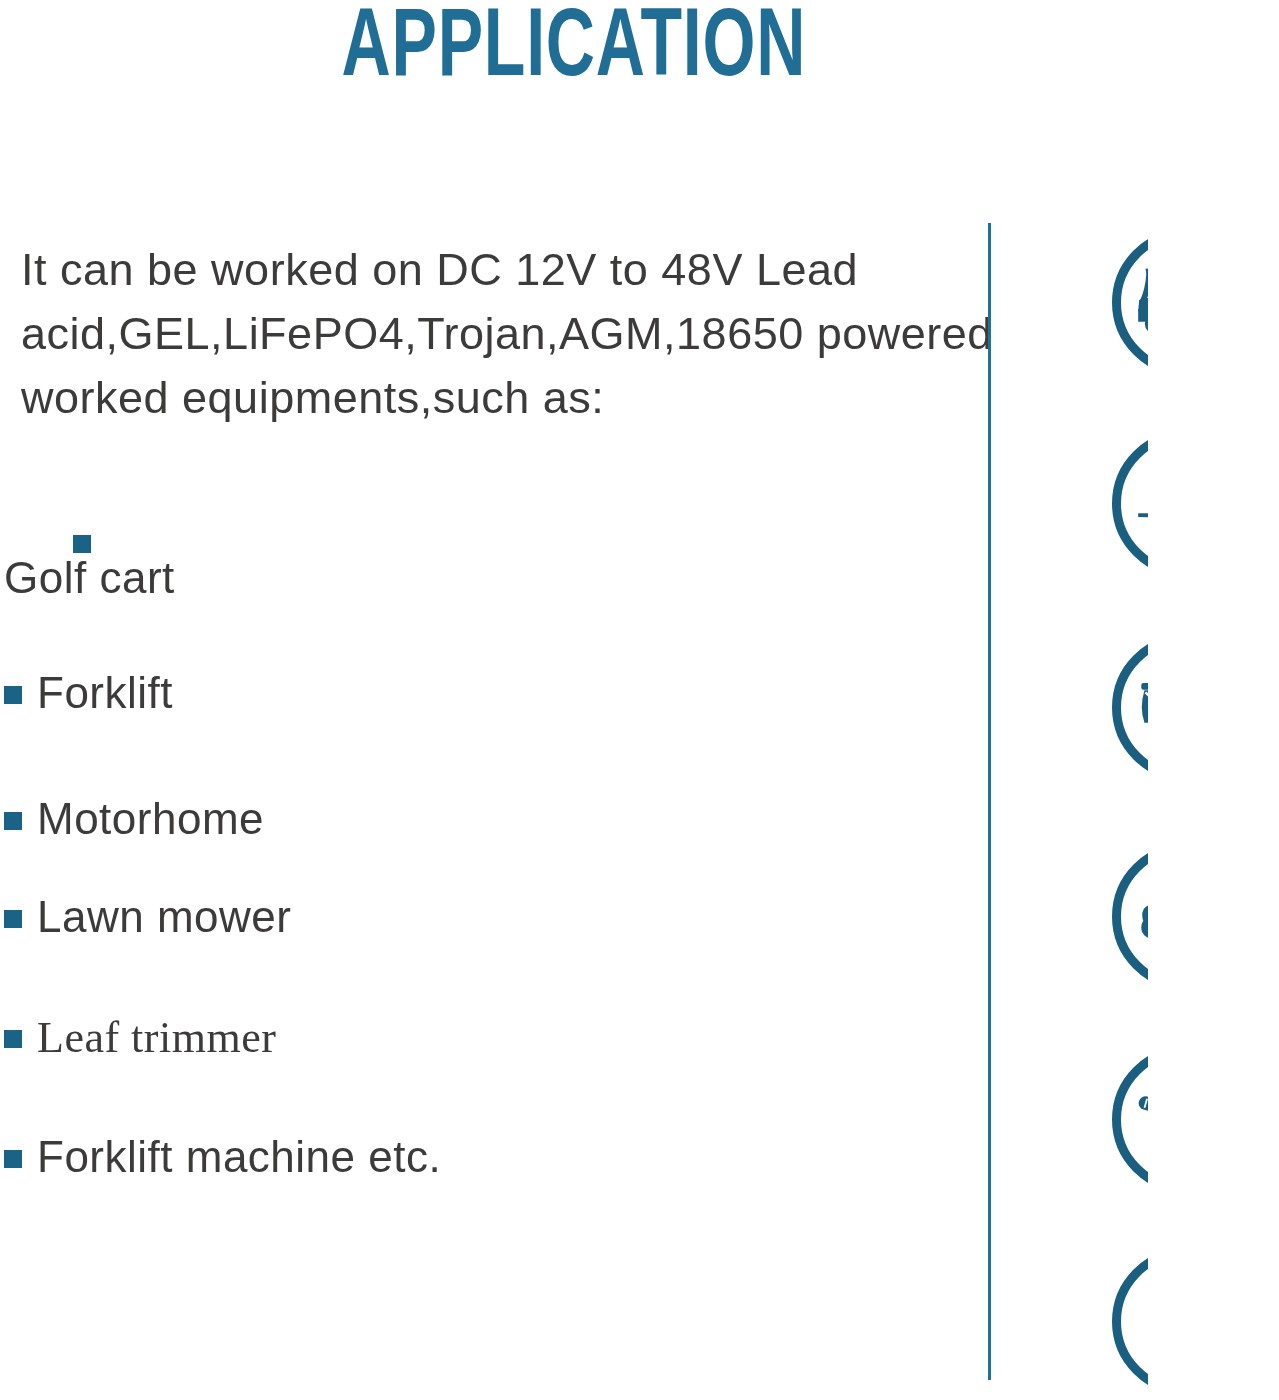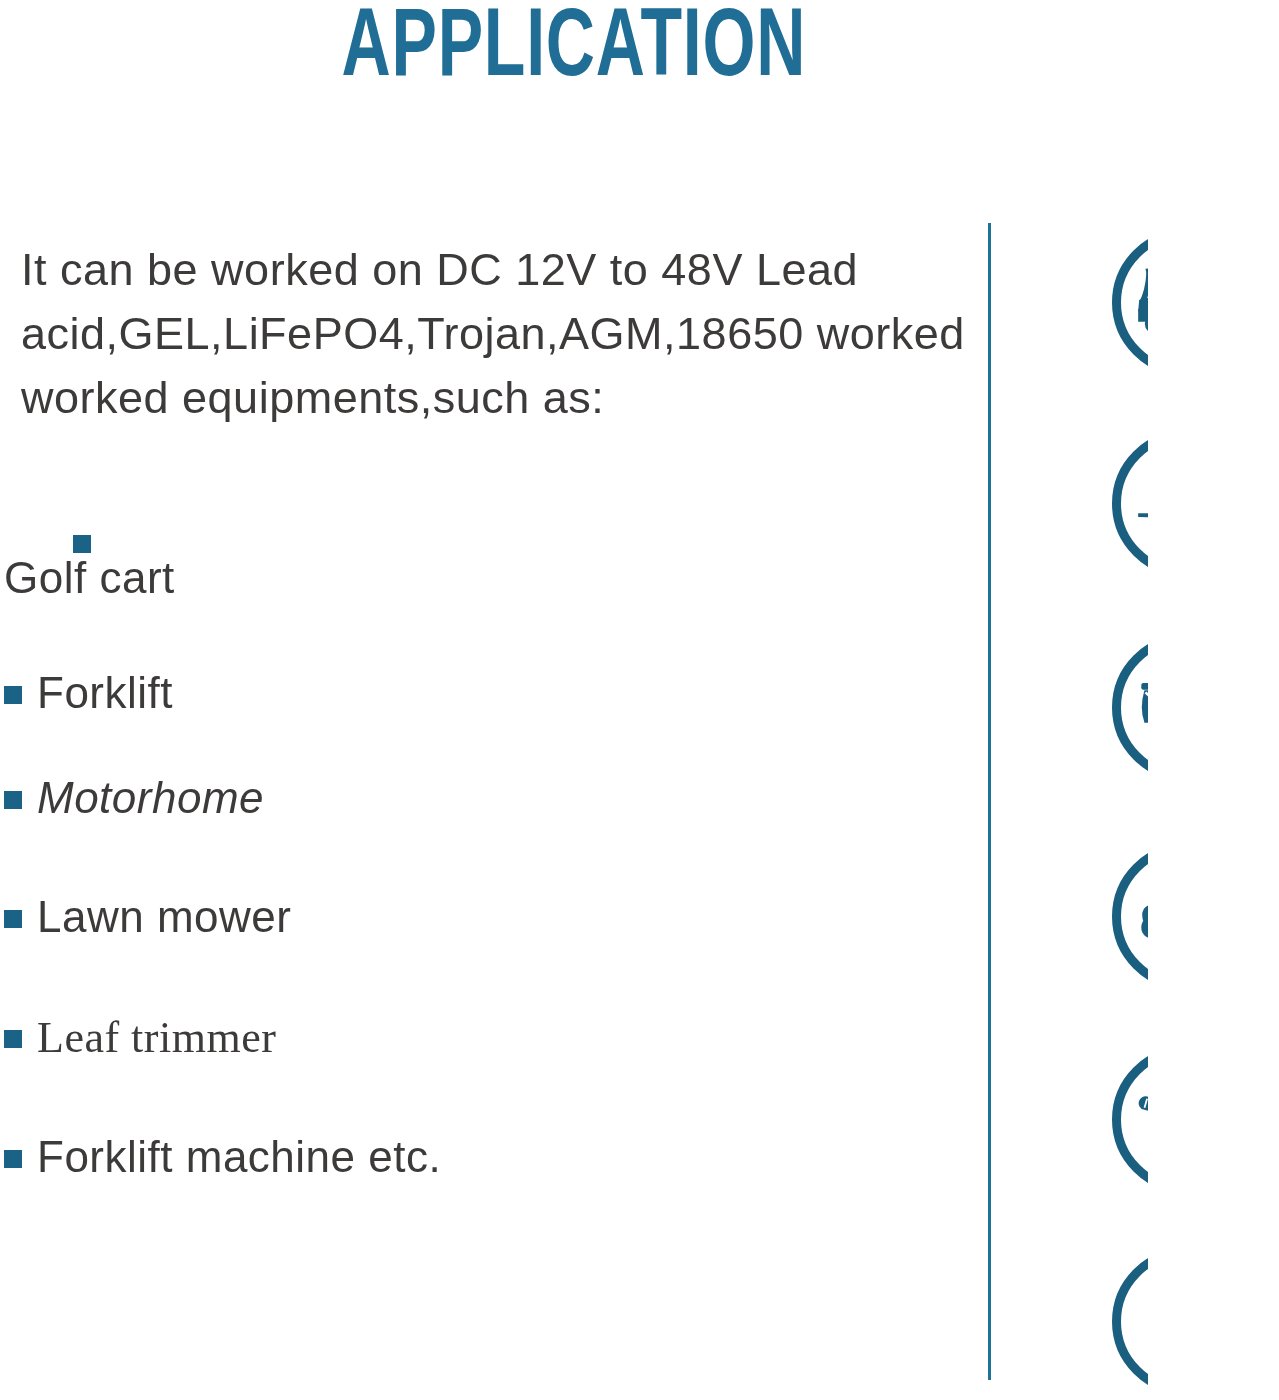--- a/index.html
+++ b/index.html
@@ -50,21 +50,21 @@
   .app-item .bullet{
     width:18px;height:18px;background:var(--bullet);
     margin-right:15px;flex:0 0 auto;margin-top:4px;
   }
   .app-item .label{
     font-size:44px;font-weight:300;color:var(--text);
     letter-spacing:0.5px;white-space:nowrap;
   }
   .app-item:nth-of-type(1){top:531px;flex-direction:column;}
   .app-item:nth-of-type(2){top:653px;margin-top:16px;}
-  .app-item:nth-of-type(3){top:774px;font-style:italic;}
+  .app-item:nth-of-type(3){top:795px;}
   .app-item:nth-of-type(4){top:893px;}
   .app-item:nth-of-type(5){top:1013px;font-family:Liberation Serif, serif;}
   .app-item:nth-of-type(6){top:1133px;}
   
   .divider{
     position:absolute;left:988px;top:223px;
     width:3px;height:1157px;background:var(--divider);
   }
   
   .icon-circle{
@@ -86,21 +86,21 @@
 <body>
 
 <div class="page">
 
   <div class="title-band">
     <div class="title">APPLICATION</div>
   </div>
 
   <div class="intro">
     <div class="intro-line">It can be worked on DC 12V to 48V Lead</div>
-    <div class="intro-line">acid,GEL,LiFePO4,Trojan,AGM,18650 worked</div>
+    <div class="intro-line">acid,GEL,LiFePO4,Trojan,AGM,18650 powered</div>
     <div class="intro-line">worked equipments,such as:</div>
   </div>
 
   <div class="app-list">
     <div class="app-item">
       <span class="bullet"></span>
       <span class="label">Golf cart</span>
     </div>
     <div class="app-item">
       <span class="bullet"></span>

